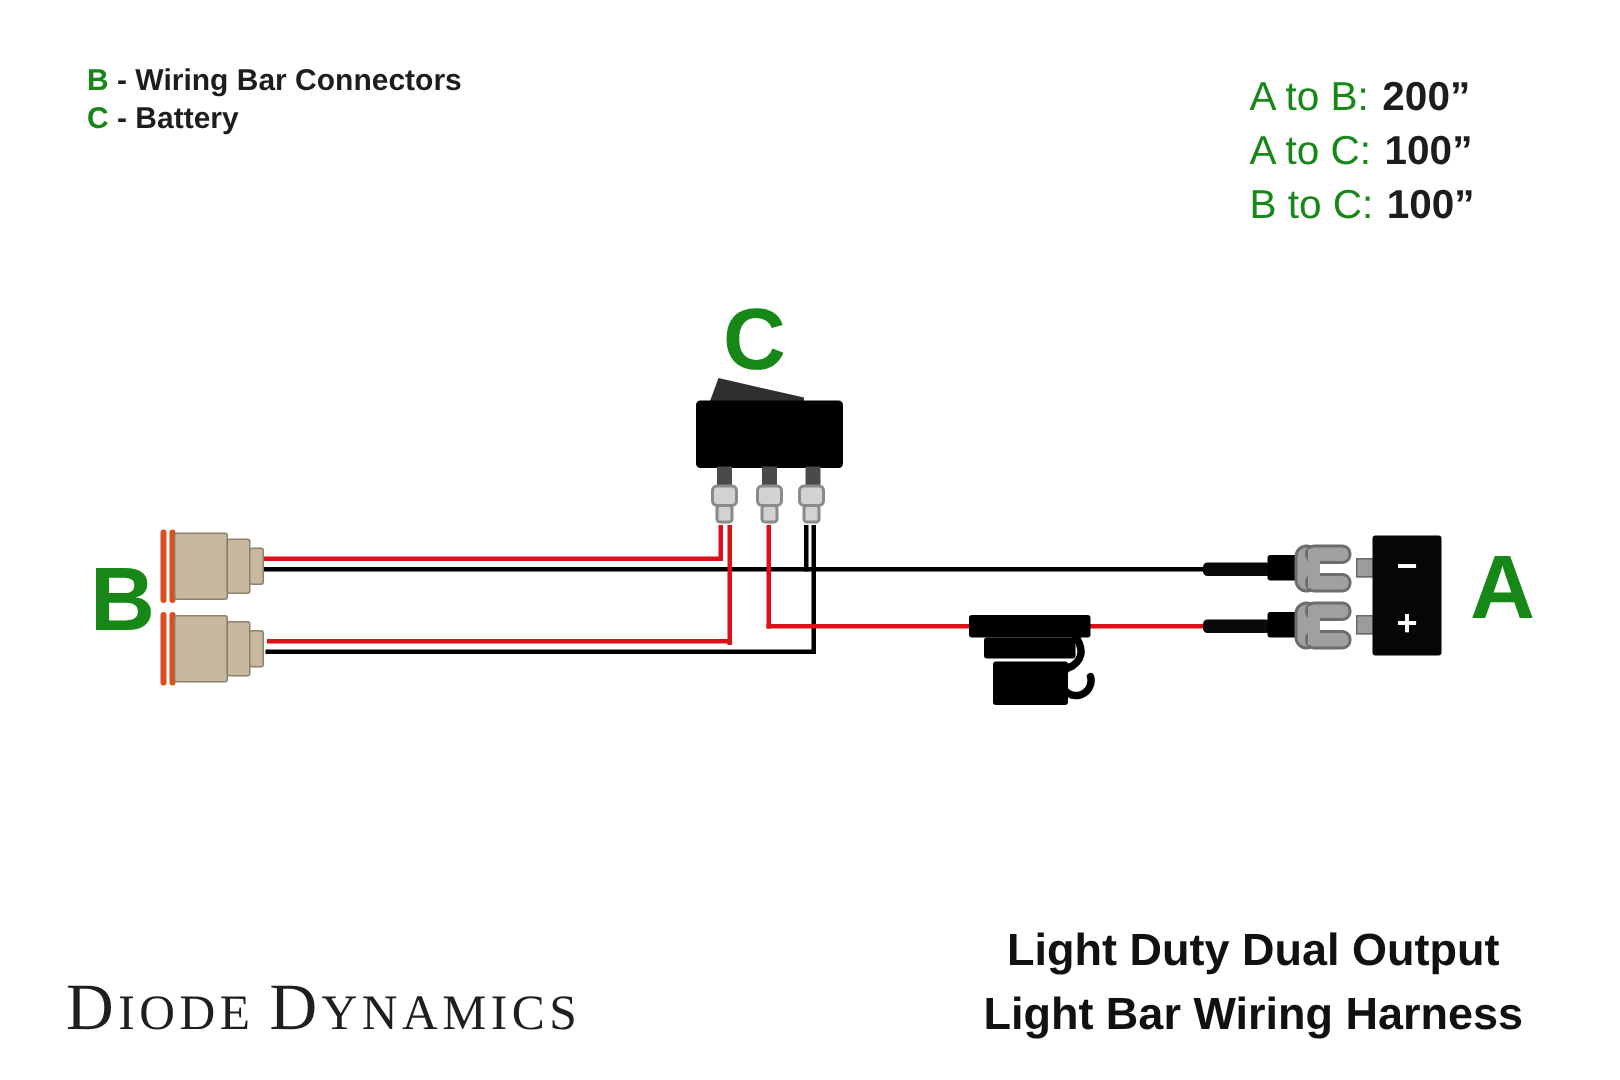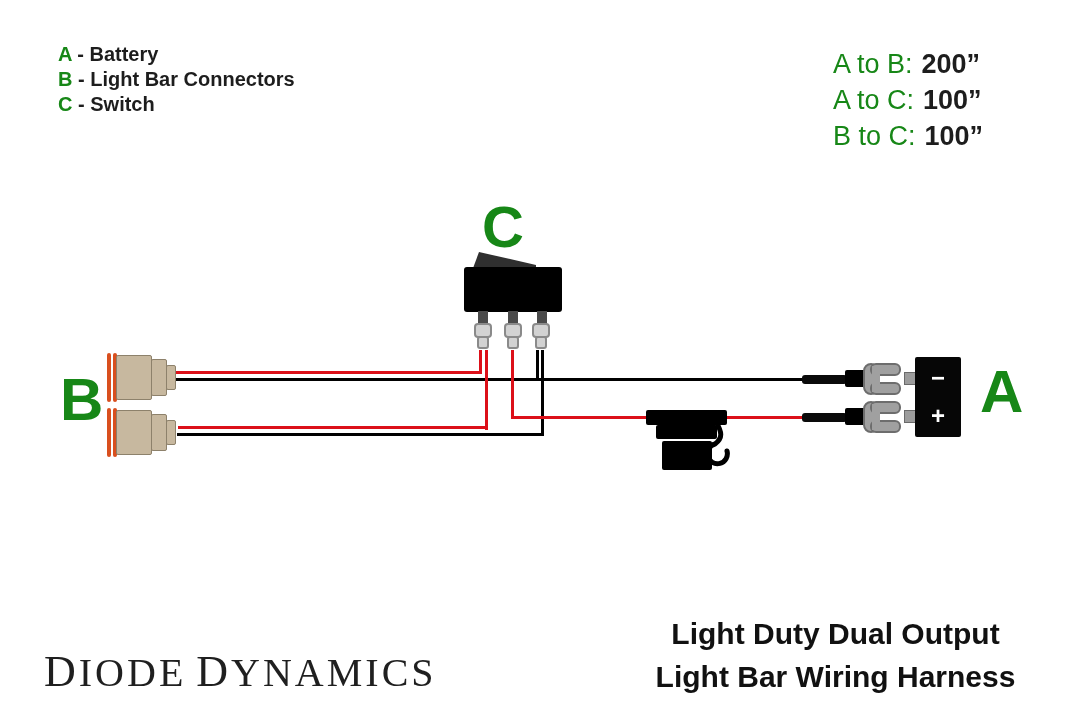--- a/index.html
+++ b/index.html
@@ -41,33 +41,32 @@
   .fuse-rect{background:#000;border-radius:2px;}
 
   
   .battery-box{left:915px;top:357px;width:46px;height:80px;background:#060606;border-radius:2px;}
   .battery-tab{left:904px;width:12px;height:13px;background:#9c9c9c;border:1px solid #6a6a6a;box-sizing:border-box;}
   .batt-sign{left:915px;width:46px;text-align:center;color:#fff;font-weight:bold;font-size:24px;line-height:1;}
 
   
   .brand{left:44px;top:646px;color:#1f1f1f;font-family:"Liberation Serif",serif;letter-spacing:3px;white-space:nowrap;}
   .brand .cap-big{font-size:44px;}
-  .brand .cap-small{font-size:40px;}
+  .brand .cap-small{font-size:33px;}
   .brand .word-gap{display:inline-block;width:10px;}
   .title-block{left:608px;top:612px;width:455px;text-align:center;font-size:30px;line-height:43px;font-weight:bold;color:#111;}
 </style>
 </head>
 <body>
 
 <div class="canvas">
 
   <div class="abs legend">
-    <div><span class="letter">A</span><span> - </span><span>Battery</span></div>
-    <div><span class="letter">B</span><span> - </span><span>Light Bar Connectors</span></div>
-    <div><span class="letter">C</span><span> - </span><span>Switch</span></div>
+    <div><span class="letter">B</span><span> - </span><span>Wiring Bar Connectors</span></div>
+    <div><span class="letter">C</span><span> - </span><span>Battery</span></div>
   </div>
 
   <div class="abs measure">
     <div><span class="m-label">A to B:</span><span class="m-value">200”</span></div>
     <div><span class="m-label">A to C:</span><span class="m-value">100”</span></div>
     <div><span class="m-label">B to C:</span><span class="m-value">100”</span></div>
   </div>
 
   <div class="wire abs h3" style="left:174px;top:378px;width:630px;"></div>
   <div class="wire abs w3" style="left:536px;top:350px;height:31px;"></div>

